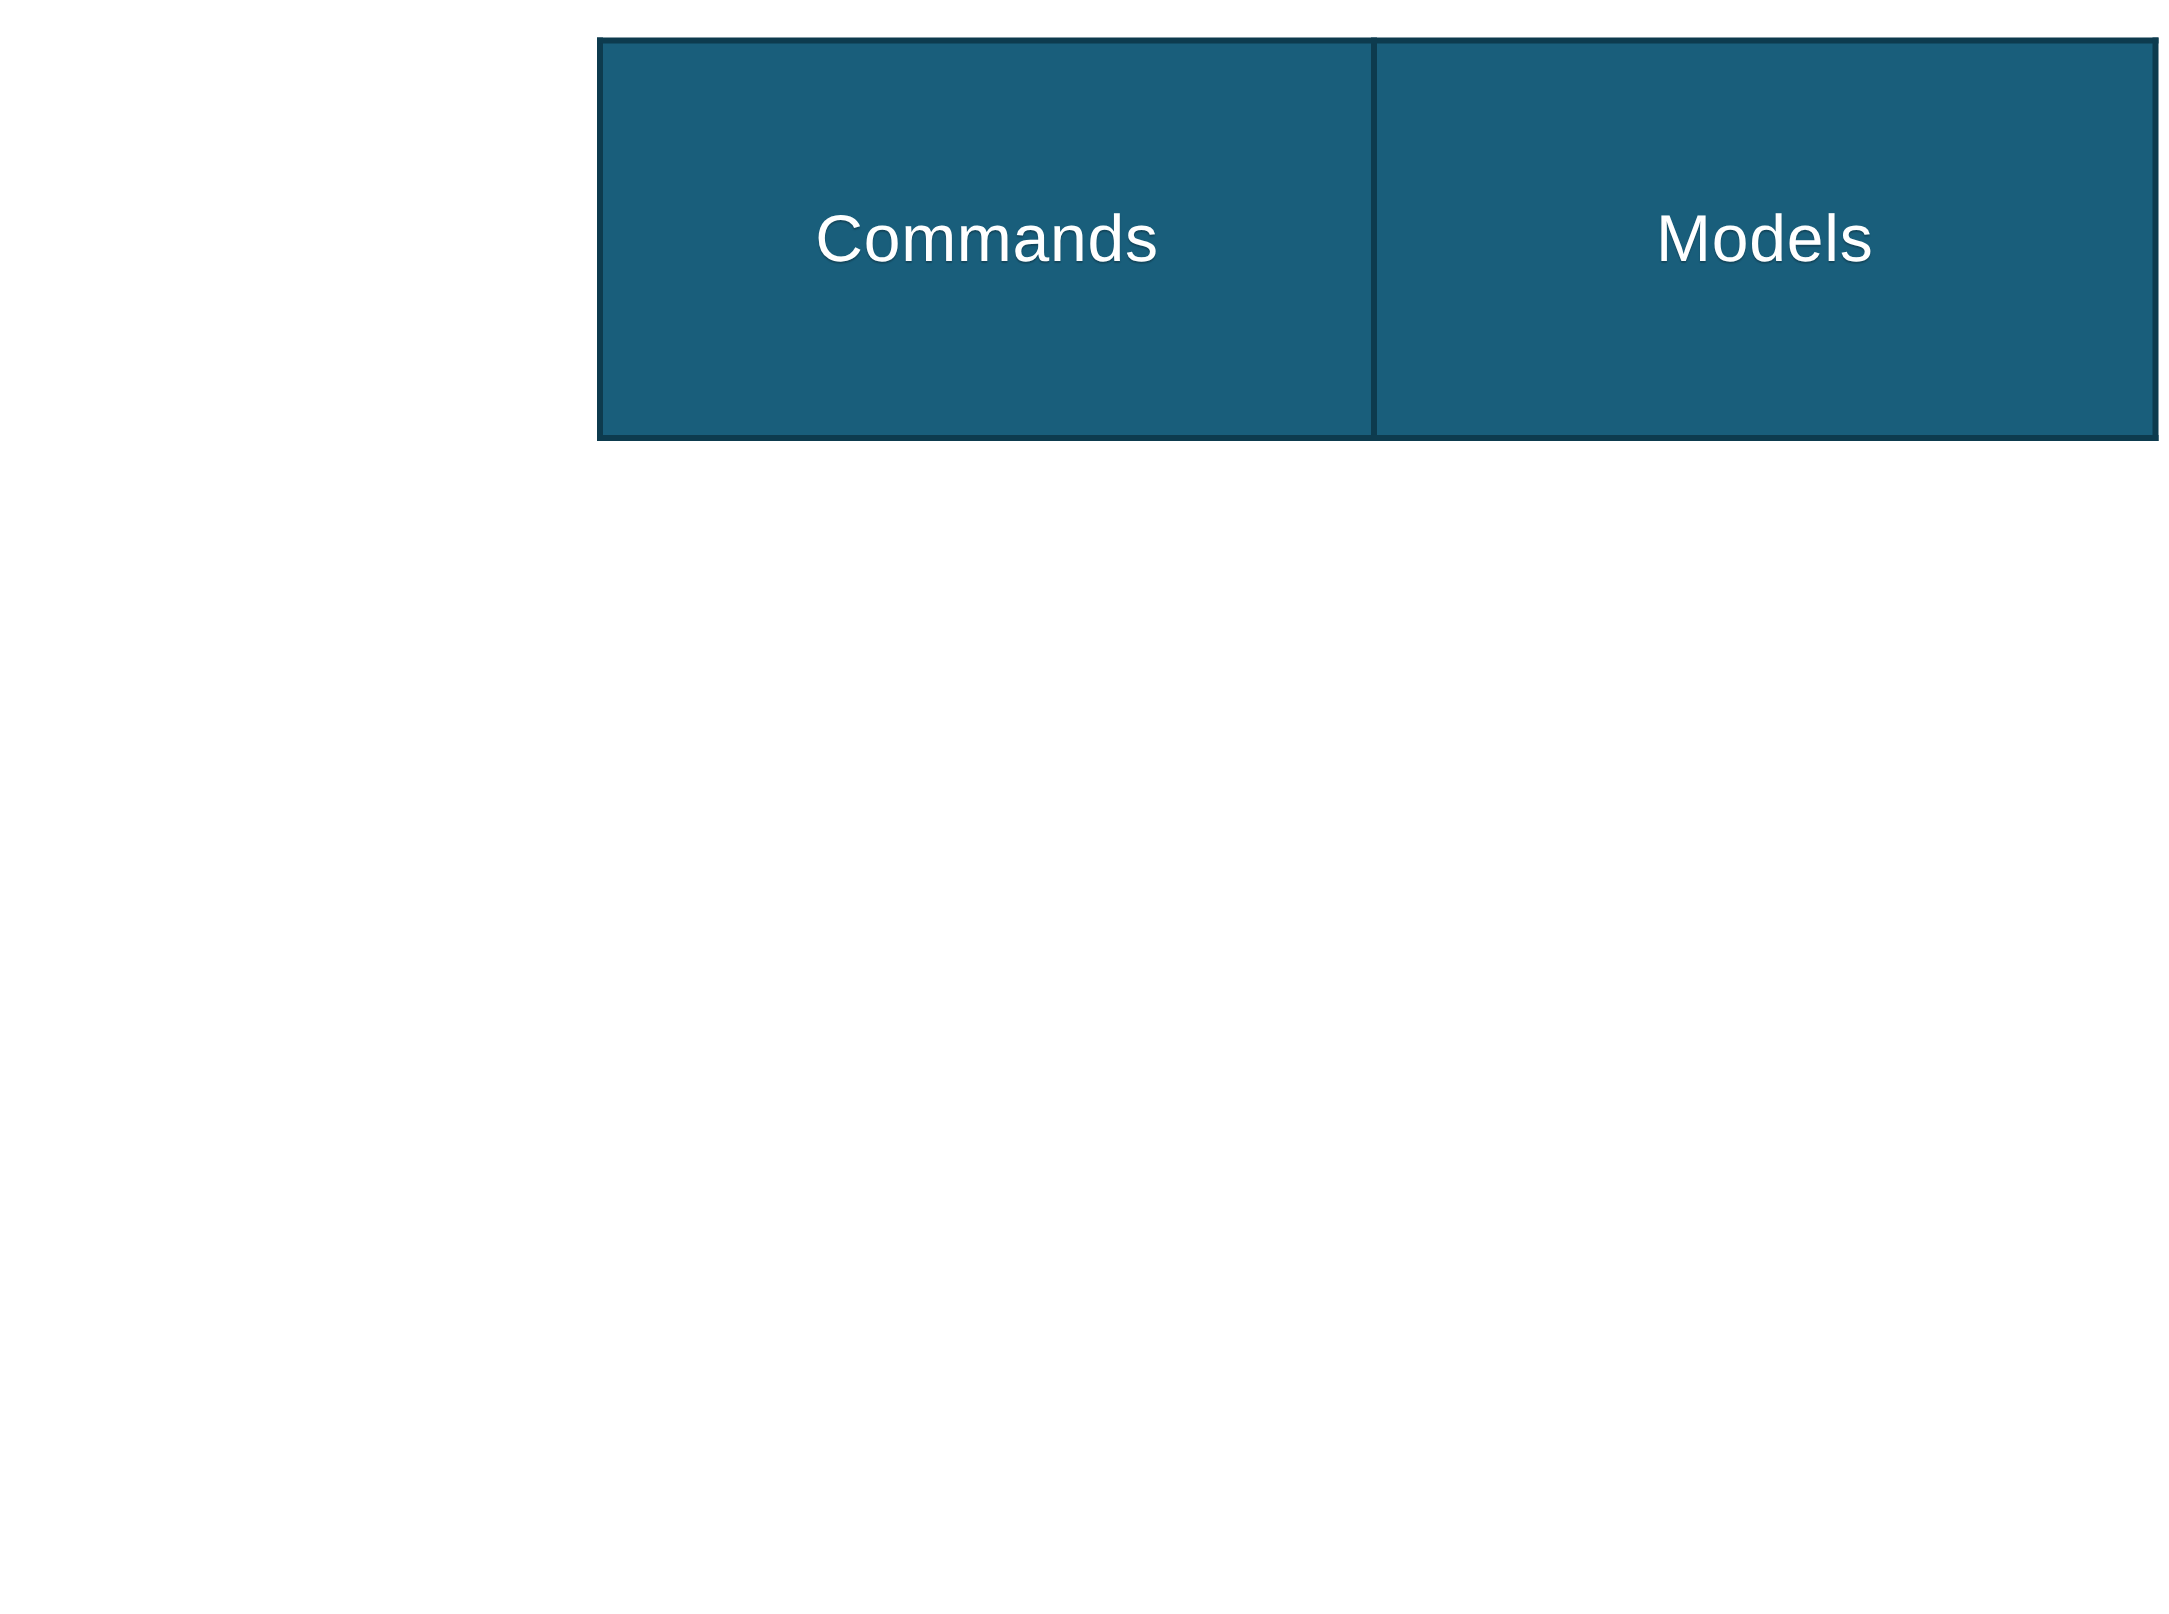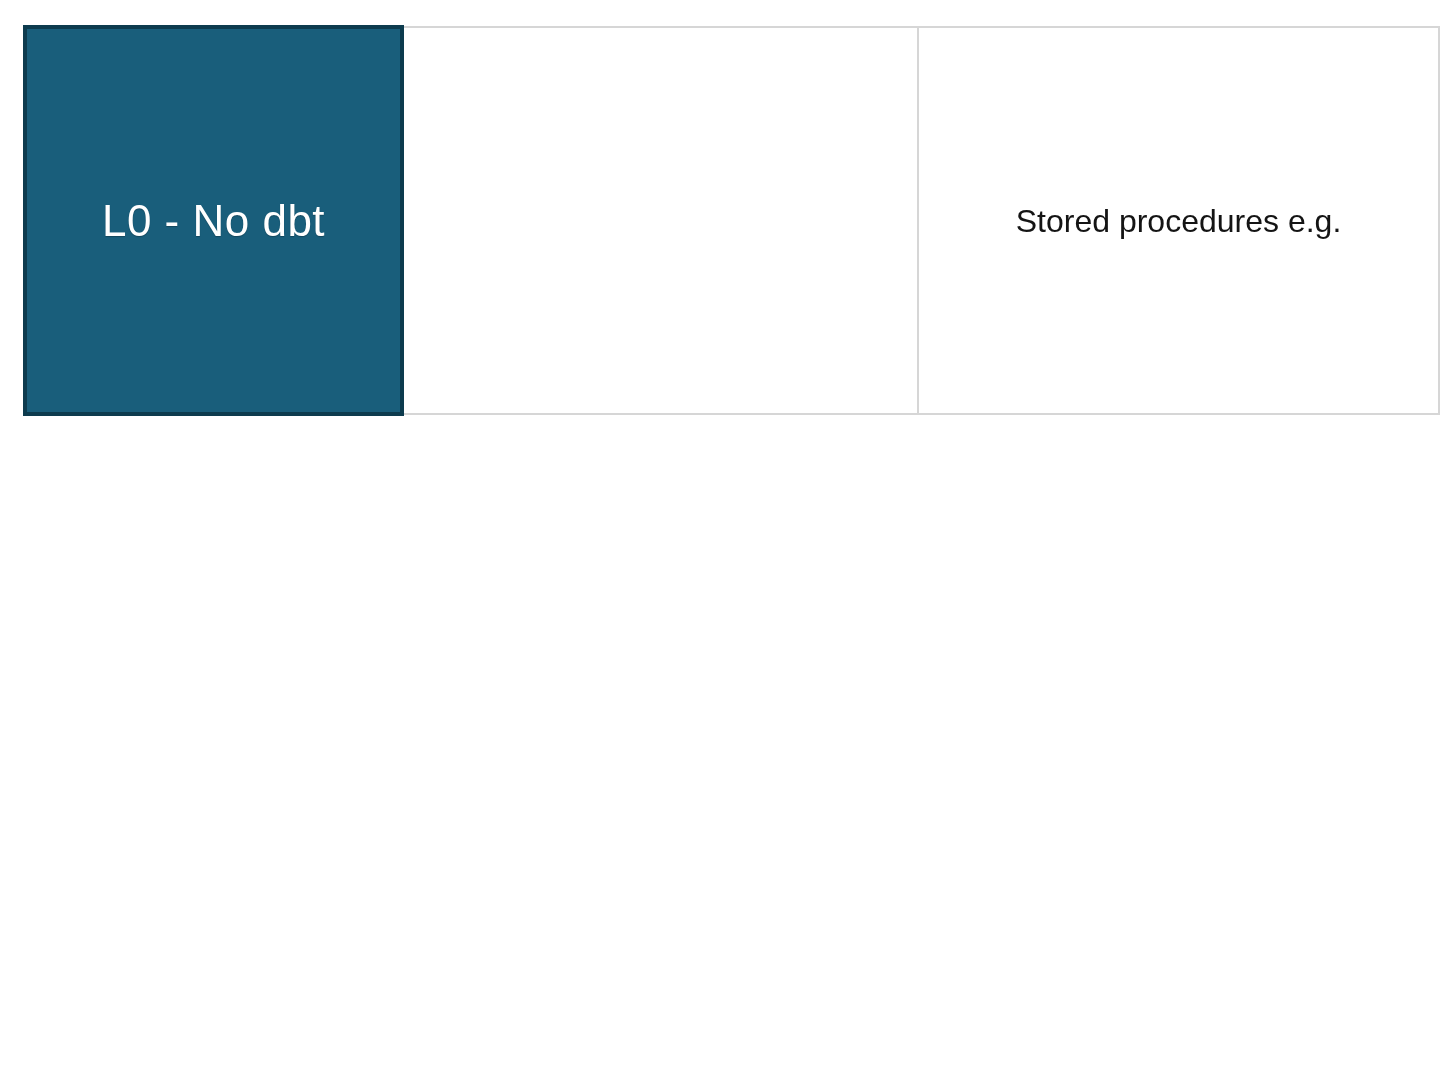--- a/index.html
+++ b/index.html
@@ -54,19 +54,19 @@
 </head>
 <body>
 
 <table class="maturity">
   <colgroup>
     <col class="c-rowhead">
     <col class="c-commands">
     <col class="c-models">
   </colgroup>
   <tbody>
-  <tr class="r-l0">
-    <th class="rowhead">L0 - No dbt</th>
-    <td class="cell plain"></td>
-    <td class="cell plain">Stored procedures e.g.</td>
+      <tr class="r-head">
+    <td class="corner"></td>
+    <th class="colhead">Commands</th>
+    <th class="colhead">Models</th>
   </tr>
 </tbody>
   </table>
 
 </body></html>

